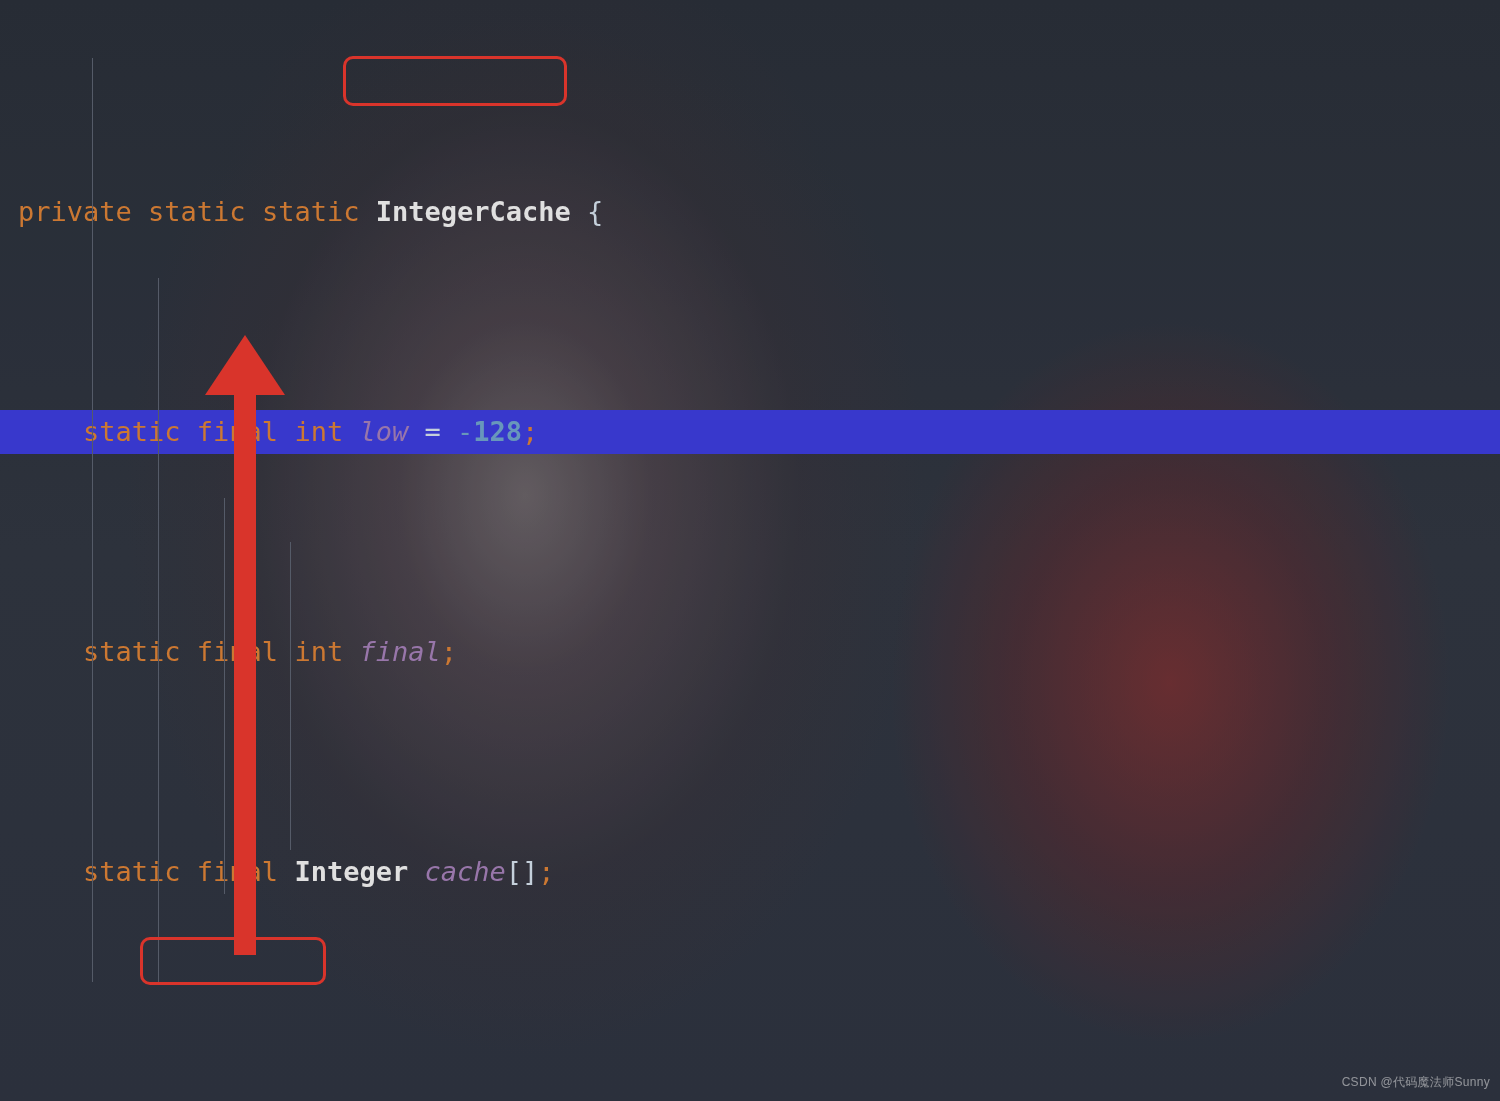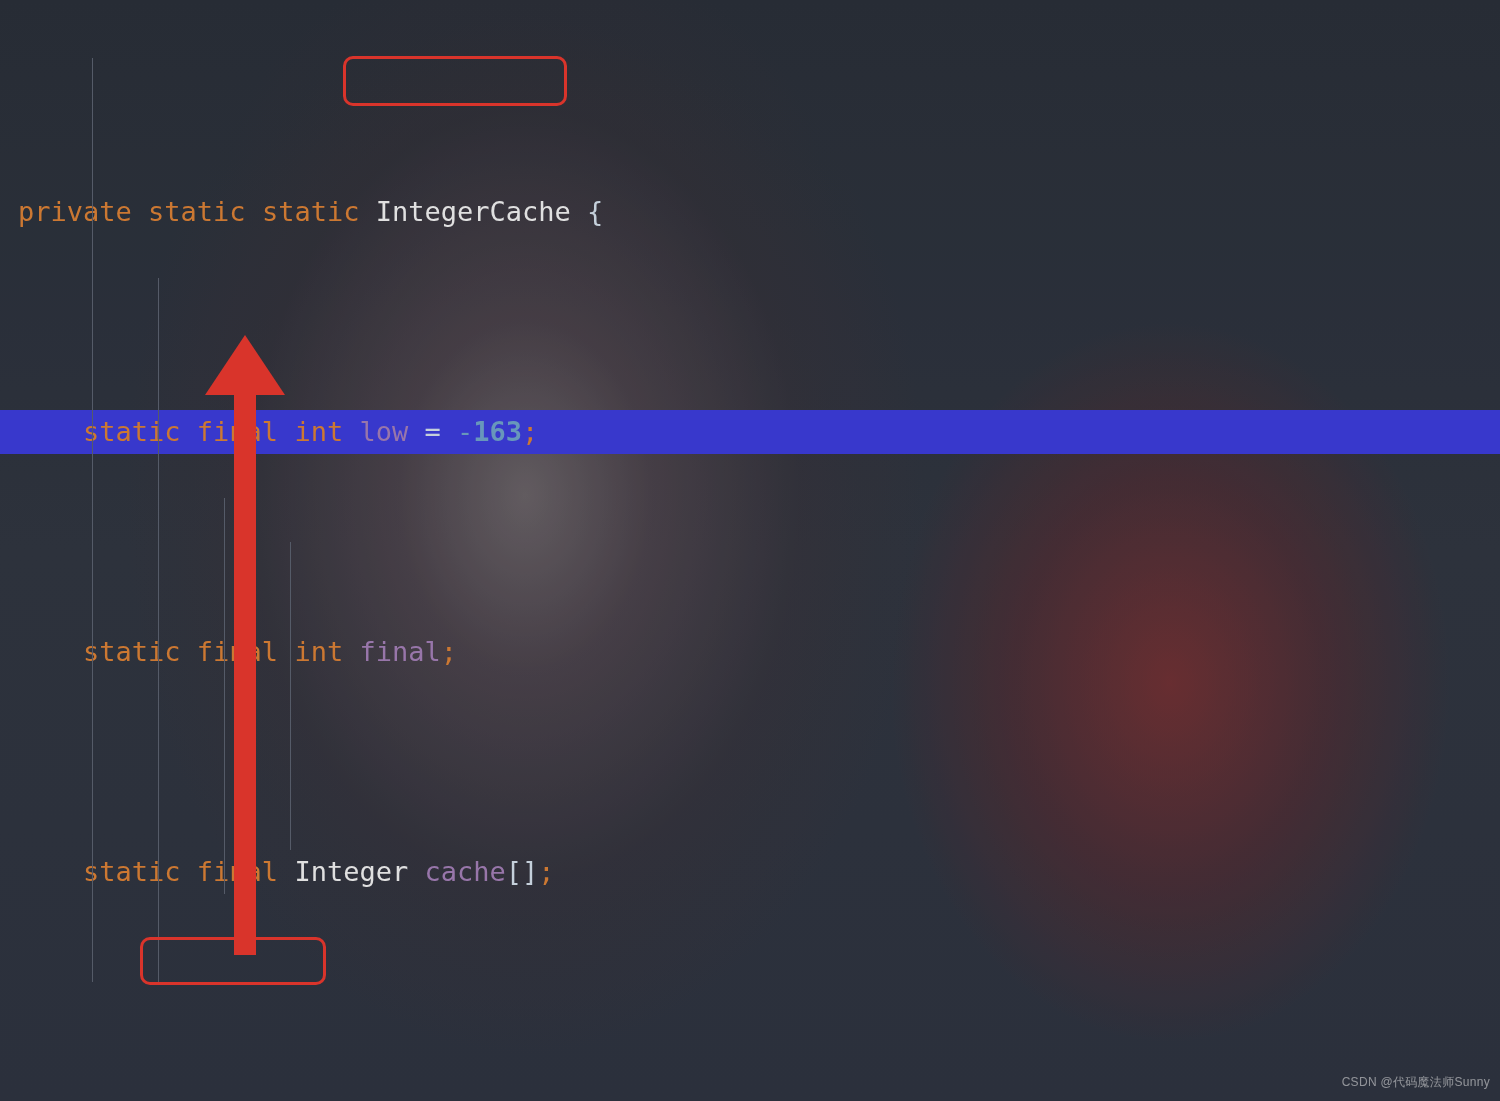--- a/index.html
+++ b/index.html
@@ -70,25 +70,25 @@
   .highlight-row {
     position: absolute;
     left: -18px;
     right: -0px;
     top: 0;
     bottom: 0;
     background: var(--line-highlight);
     z-index: -1;
   }
   .kw  { color: var(--kw); }
-  .idI { color: var(--ident-italic); }
+  .idI { color: var(--ident-italic); font-style: italic; }
   .num { color: var(--num); }
   .p   { color: var(--punct); }
   .pl  { color: var(--plain); }
-  .classA { color: #e0e0e0; }
+  .classA { color: #e0e0e0; font-weight: bold; }
   .guide {
     position: absolute;
     top: 0;
     bottom: 0;
     border-left: 1px solid var(--guide);
   }
 
   .red-box {
     position: absolute;
     border: 3px solid var(--red-box);
@@ -118,21 +118,21 @@
 <div class="stage">
 
   <div class="code">
 
     
     <div class="line"><span class="kw">private</span><span class="pl"> </span><span class="kw">static</span><span class="pl"> </span><span class="kw">static</span><span class="pl"> </span><span class="classA">IntegerCache</span><span class="pl"> </span><span class="pl">{</span></div>
 
     
     <div class="line">
       <div class="highlight-row"></div>
-      <span class="pl">    </span><span class="kw">static</span><span class="pl"> </span><span class="kw">final</span><span class="pl"> </span><span class="kw">int</span><span class="pl"> </span><span class="idI">low</span><span class="pl"> = </span><span class="num">-</span><span class="num" style="font-weight:600">163</span><span class="p">;</span>
+      <span class="pl">    </span><span class="kw">static</span><span class="pl"> </span><span class="kw">final</span><span class="pl"> </span><span class="kw">int</span><span class="pl"> </span><span class="idI">low</span><span class="pl"> = </span><span class="num">-</span><span class="num" style="font-weight:600">128</span><span class="p">;</span>
     </div>
 
     
     <div class="line"><span class="pl">    </span><span class="kw">static</span><span class="pl"> </span><span class="kw">final</span><span class="pl"> </span><span class="kw">int</span><span class="pl"> </span><span class="idI">final</span><span class="p">;</span></div>
 
     
     <div class="line"><span class="pl">    </span><span class="kw">static</span><span class="pl"> </span><span class="kw">final</span><span class="pl"> </span><span class="classA">Integer</span><span class="pl"> </span><span class="idI">cache</span><span class="pl">[]</span><span class="p">;</span></div>
 
     <div class="line"></div>
 

